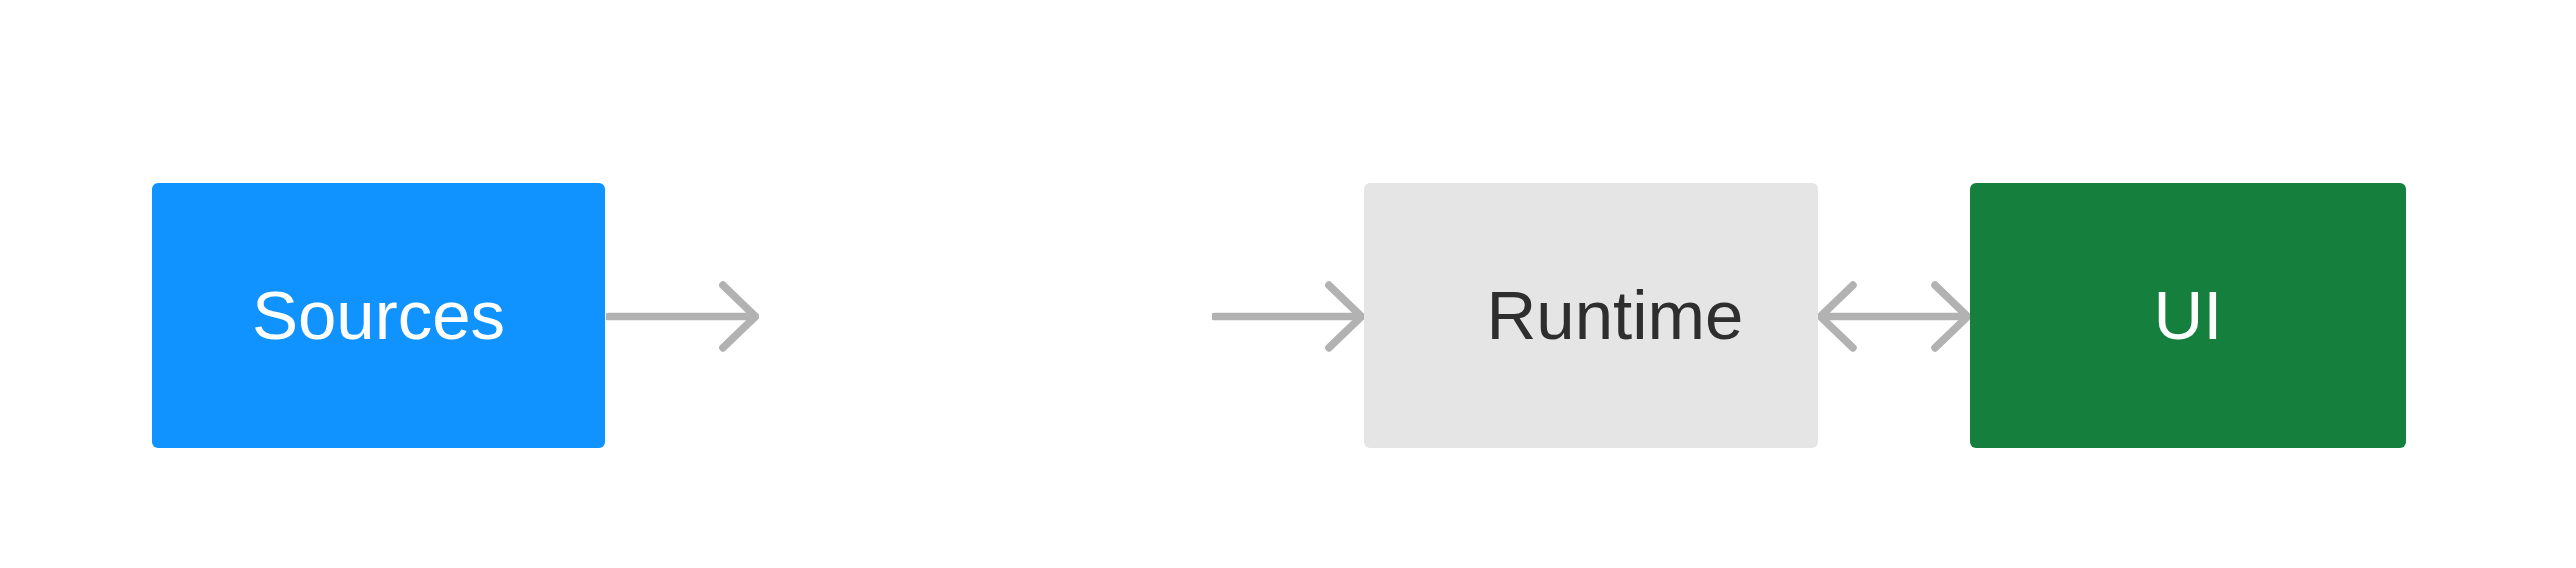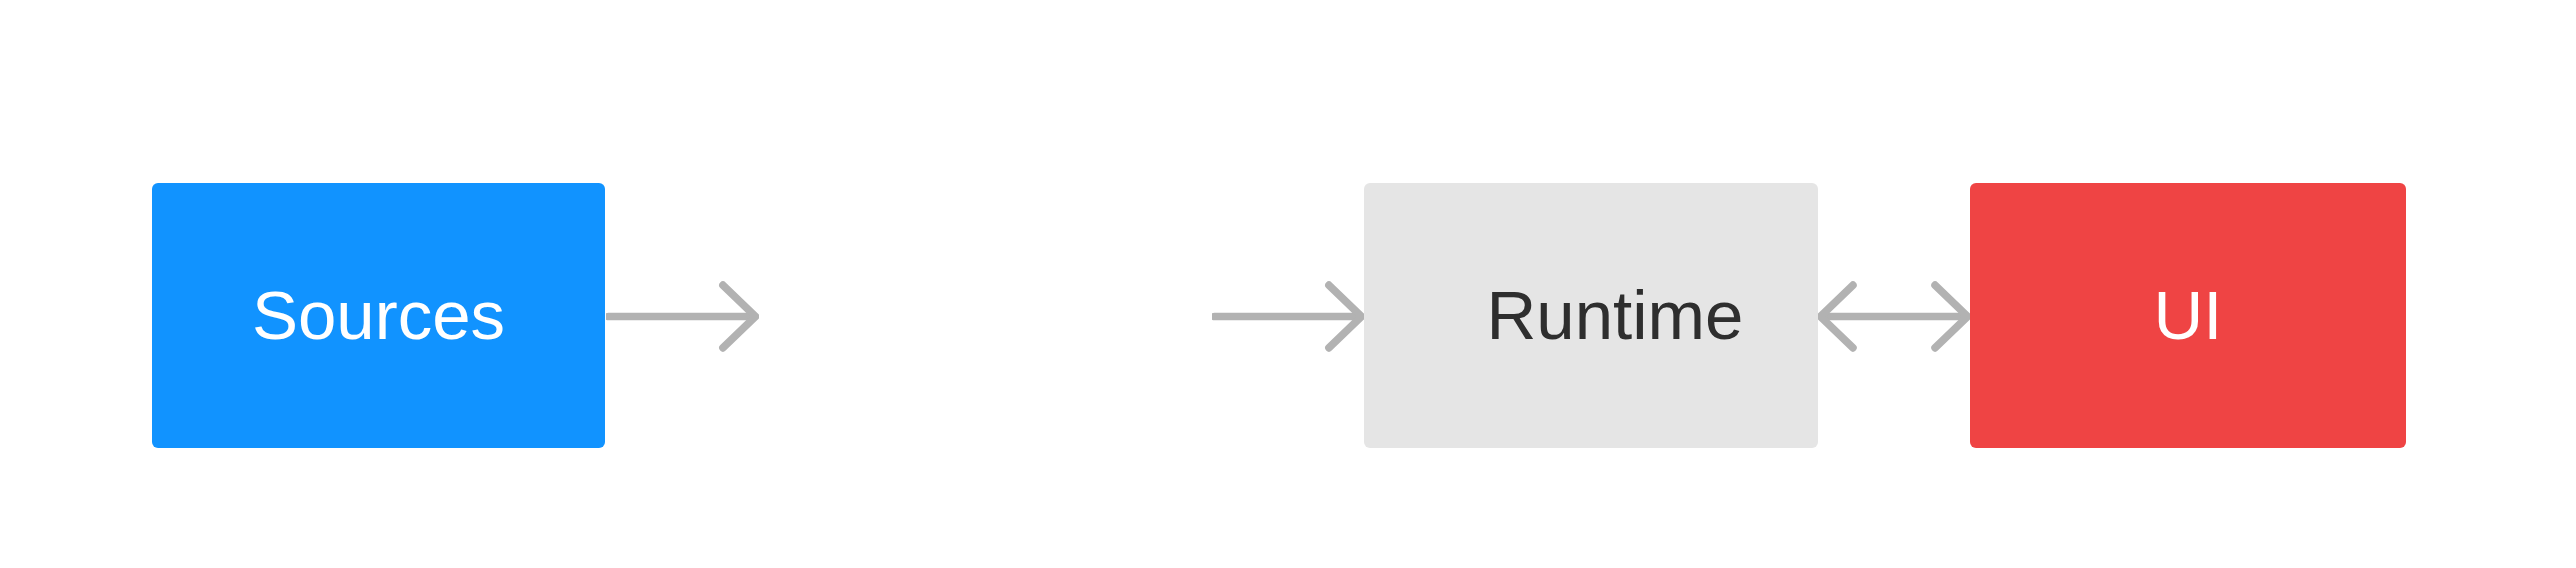--- a/index.html
+++ b/index.html
@@ -40,21 +40,21 @@
     font-weight: 400;
     line-height: 1;
     letter-spacing: 0px;
     white-space: nowrap;
     -webkit-font-smoothing: antialiased;
   }
 
   #node-sources { left: 152px;  width: 453px; background: #1193ff; }
   #node-compiler{ left: 758px; width: 454px; background: #e5e5e5; }
   #node-runtime { left: 1364px; width: 454px; background: #e5e5e5; padding-left: 48px; }
-  #node-ui      { left: 1970px; width: 436px; background: #ef4444; align-items: center; }
+  #node-ui      { left: 1970px; width: 436px; background: #15803d; align-items: center; }
 
   #node-sources  .node-label { color: #ffffff; }
   #node-compiler .node-label { color: #2e2e2e; }
   #node-runtime  .node-label { color: #2e2e2e; }
   #node-ui       .node-label { color: #ffffff; }
 
   
   .connector {
     position: absolute;
     top: 234px;

